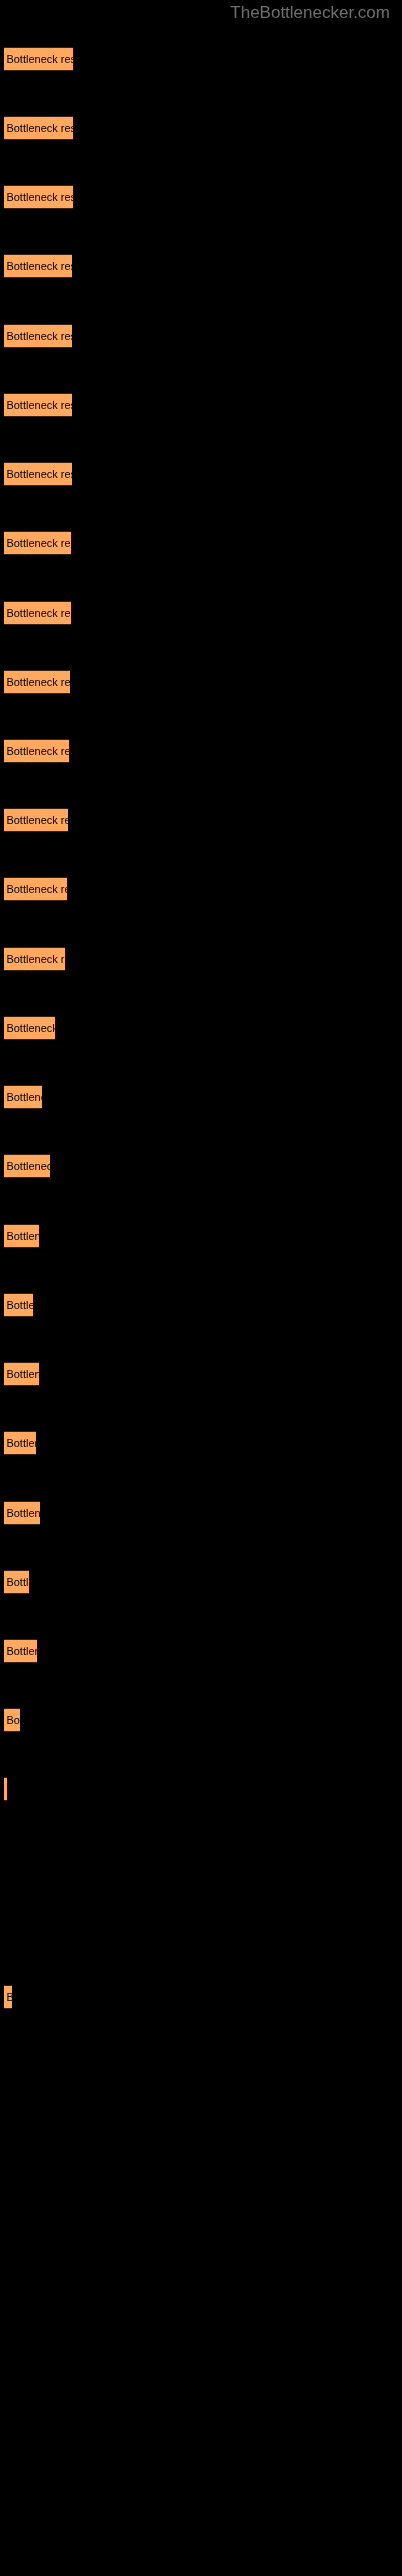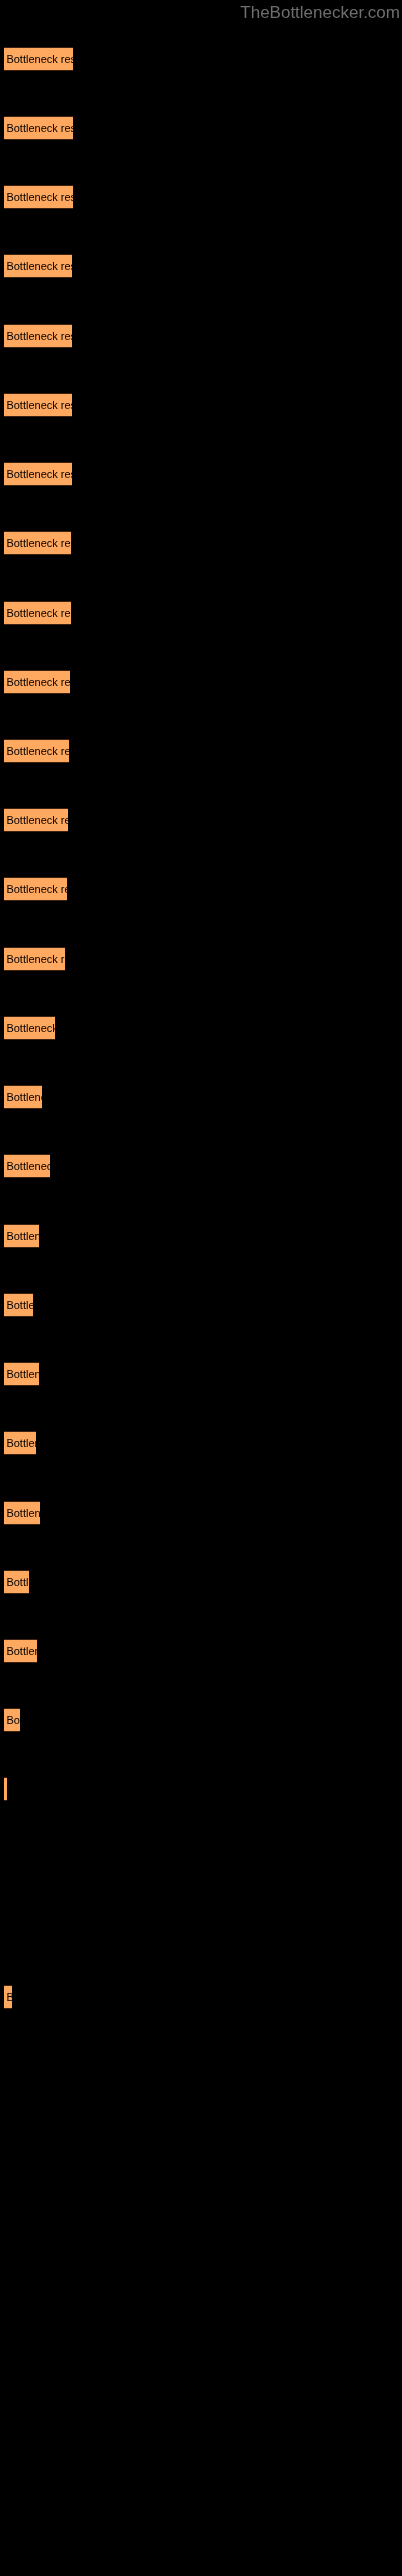--- a/index.html
+++ b/index.html
@@ -9,21 +9,21 @@
   }
   body {
     width: 403px;
     height: 2576px;
     position: relative;
     overflow: hidden;
     font-family: "Liberation Sans", sans-serif;
   }
   #site-title {
     position: absolute;
-    right: 3px;
+    right: 13px;
     top: 1.6px;
     color: #6e6e6e;
     font-size: 17px;
     font-family: "Liberation Sans", sans-serif;
     letter-spacing: 0px;
     white-space: nowrap;
     line-height: 21px;
   }
   #chart-area {
     position: absolute;

